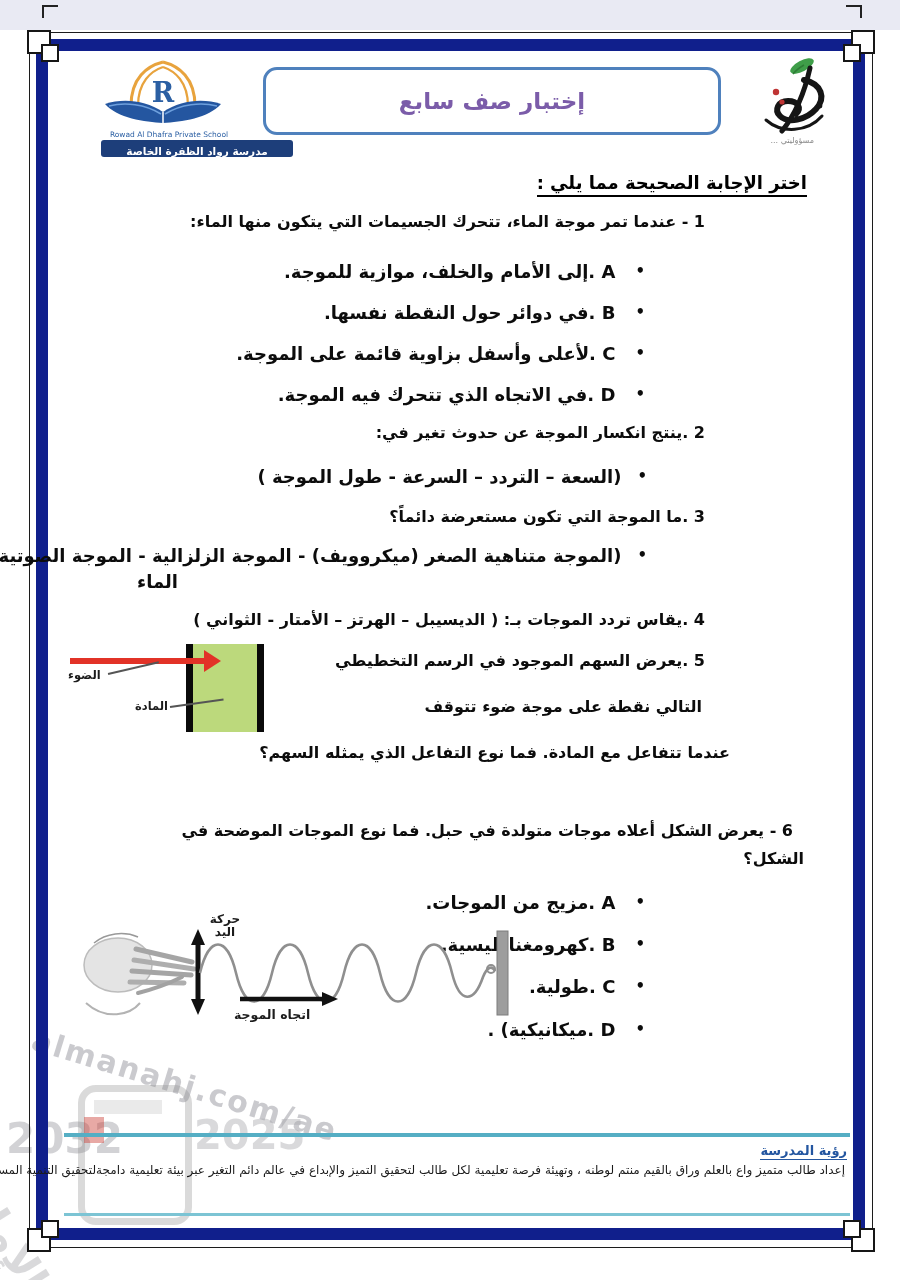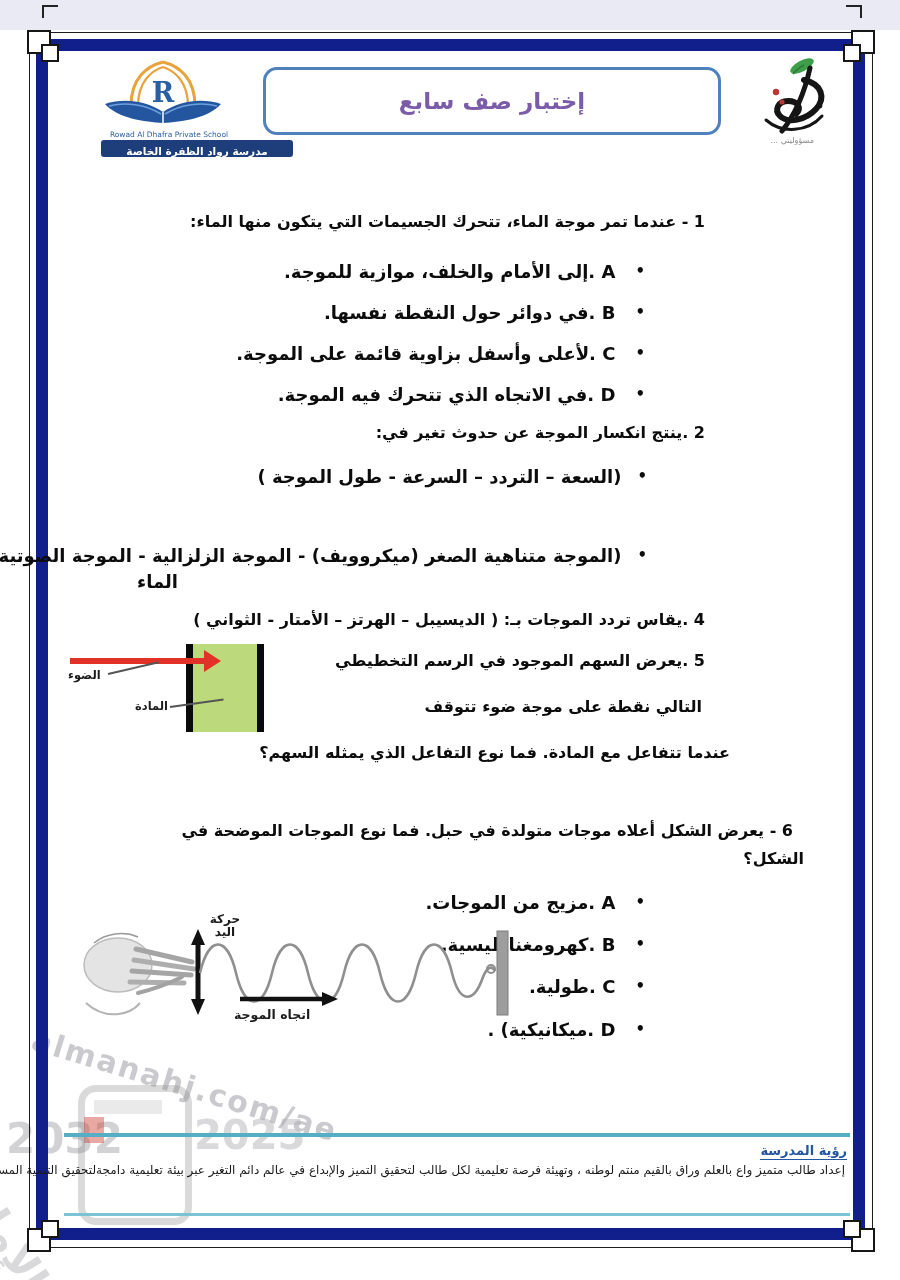--- a/index.html
+++ b/index.html
@@ -113,20 +113,21 @@
     <path d="M47,18 C50,14 53,12 58,9" fill="none" stroke="#2e7d36" stroke-width="1.5"></path>
     <path d="M58,24 C76,28 80,42 70,53 C60,64 42,68 34,60 C28,54 32,45 42,45 C52,45 56,52 50,58" fill="none" stroke="#151515" stroke-width="6" stroke-linecap="round"></path>
     <path d="M64,12 C60,30 52,55 36,75" fill="none" stroke="#151515" stroke-width="5" stroke-linecap="round"></path>
     <path d="M20,64 C36,78 62,76 76,60" fill="none" stroke="#151515" stroke-width="3" stroke-linecap="round"></path>
     <circle cx="30" cy="36" r="3.2" fill="#bf3434"></circle>
     <circle cx="36" cy="46" r="2.6" fill="#bf3434"></circle>
     <circle cx="74" cy="50" r="2.4" fill="#151515"></circle>
   </svg>
   <div class="abs motto">مسؤوليتي ...</div>
 
+  <div class="abs instruction" style="right:93px;top:172px;">اختر الإجابة الصحيحة مما يلي :</div>
 
   <div class="abs q" style="right:195px;top:212px;">1 - عندما تمر موجة الماء، تتحرك الجسيمات التي يتكون منها الماء:</div>
   <div class="abs opt" style="right:255px;top:261px;">
     <span class="bullet">•</span>
     <span>A .إلى الأمام والخلف، موازية للموجة.</span>
   </div>
   <div class="abs opt" style="right:255px;top:302px;">
     <span class="bullet">•</span>
     <span>B .في دوائر حول النقطة نفسها.</span>
   </div>
@@ -138,20 +139,21 @@
     <span class="bullet">•</span>
     <span>D .في الاتجاه الذي تتحرك فيه الموجة.</span>
   </div>
 
   <div class="abs q" style="right:195px;top:423px;">2 .ينتج انكسار الموجة عن حدوث تغير في:</div>
   <div class="abs choice-row" style="right:253px;top:466px;">
     <span class="bullet">•</span>
     <span>(السعة – التردد – السرعة - طول الموجة )</span>
   </div>
 
+  <div class="abs q" style="right:195px;top:507px;">3 .ما الموجة التي تكون مستعرضة دائماً؟</div>
   <div class="abs choice-row" style="right:253px;top:545px;">
     <span class="bullet">•</span>
     <span>(الموجة متناهية الصغر (ميكروويف) - الموجة الزلزالية - الموجة الصوتية - موجة</span>
   </div>
   <div class="abs wrap2" style="left:137px;top:571px;">الماء</div>
 
   <div class="abs q" style="right:195px;top:610px;">4 .يقاس تردد الموجات بـ: ( الديسيبل – الهرتز – الأمتار - الثواني )</div>
 
   <div class="abs q" style="right:195px;top:651px;">5 .يعرض السهم الموجود في الرسم التخطيطي</div>
   <div class="abs q" style="right:198px;top:697px;">التالي نقطة على موجة ضوء تتوقف</div>

